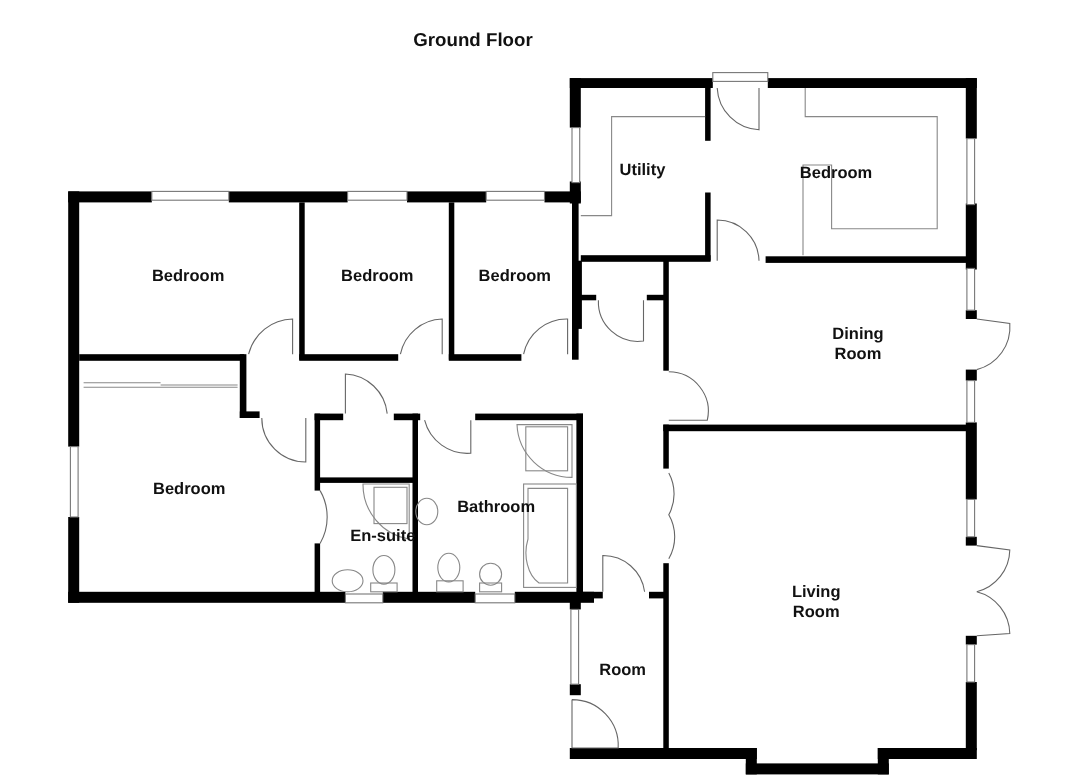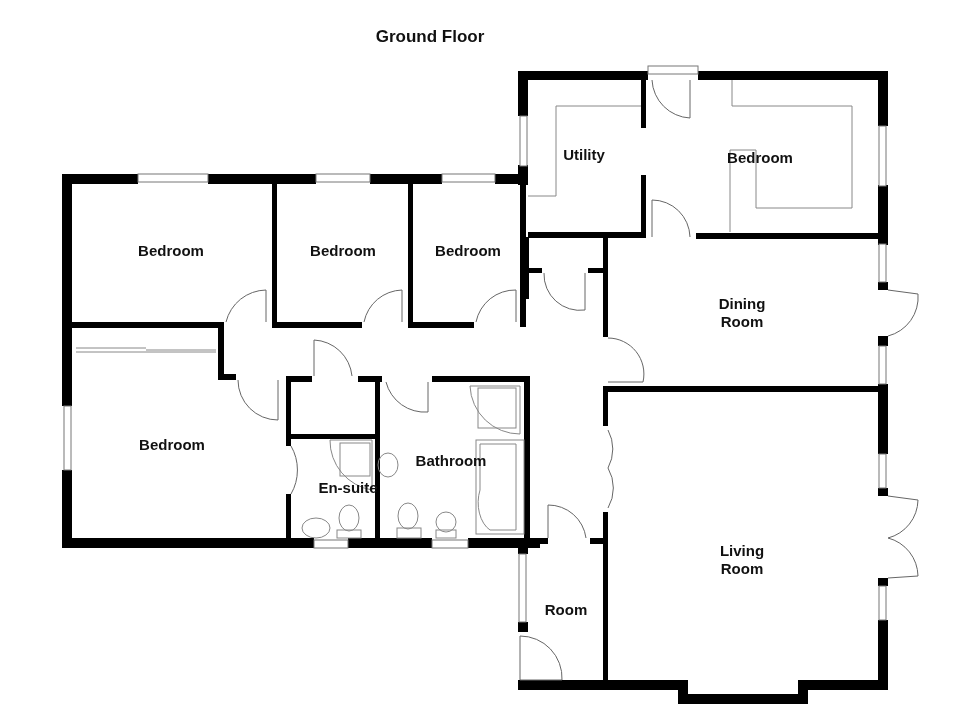--- a/index.html
+++ b/index.html
@@ -158,19 +158,19 @@
     <rect class="fix" x="436" y="530" width="20" height="8"></rect>
   </g>
 </svg>
 
 <div id="labels">
     <div class="label" style="left: 584px; top: 155px;">Utility</div>
     <div class="label" style="left: 760px; top: 158px;">Bedroom</div>
     <div class="label" style="left: 171px; top: 251px;">Bedroom</div>
     <div class="label" style="left: 343px; top: 251px;">Bedroom</div>
     <div class="label" style="left: 468px; top: 251px;">Bedroom</div>
-    <div class="label" style="left: 742px; top: 313px;">Dining<br>Room</div>
+    <div class="label" style="left: 780px; top: 313px;">Dining<br>Room</div>
     <div class="label" style="left: 172px; top: 445px;">Bedroom</div>
     <div class="label" style="left: 451px; top: 461px;">Bathroom</div>
     <div class="label" style="left: 348px; top: 488px;">En-suite</div>
-    <div class="label" style="left: 742px; top: 560px;">Living<br>Room</div>
+    <div class="label" style="left: 742px; top: 548px;">Living<br>Room</div>
     <div class="label" style="left: 566px; top: 610px;">Room</div>
   </div>
 
 </body></html>

